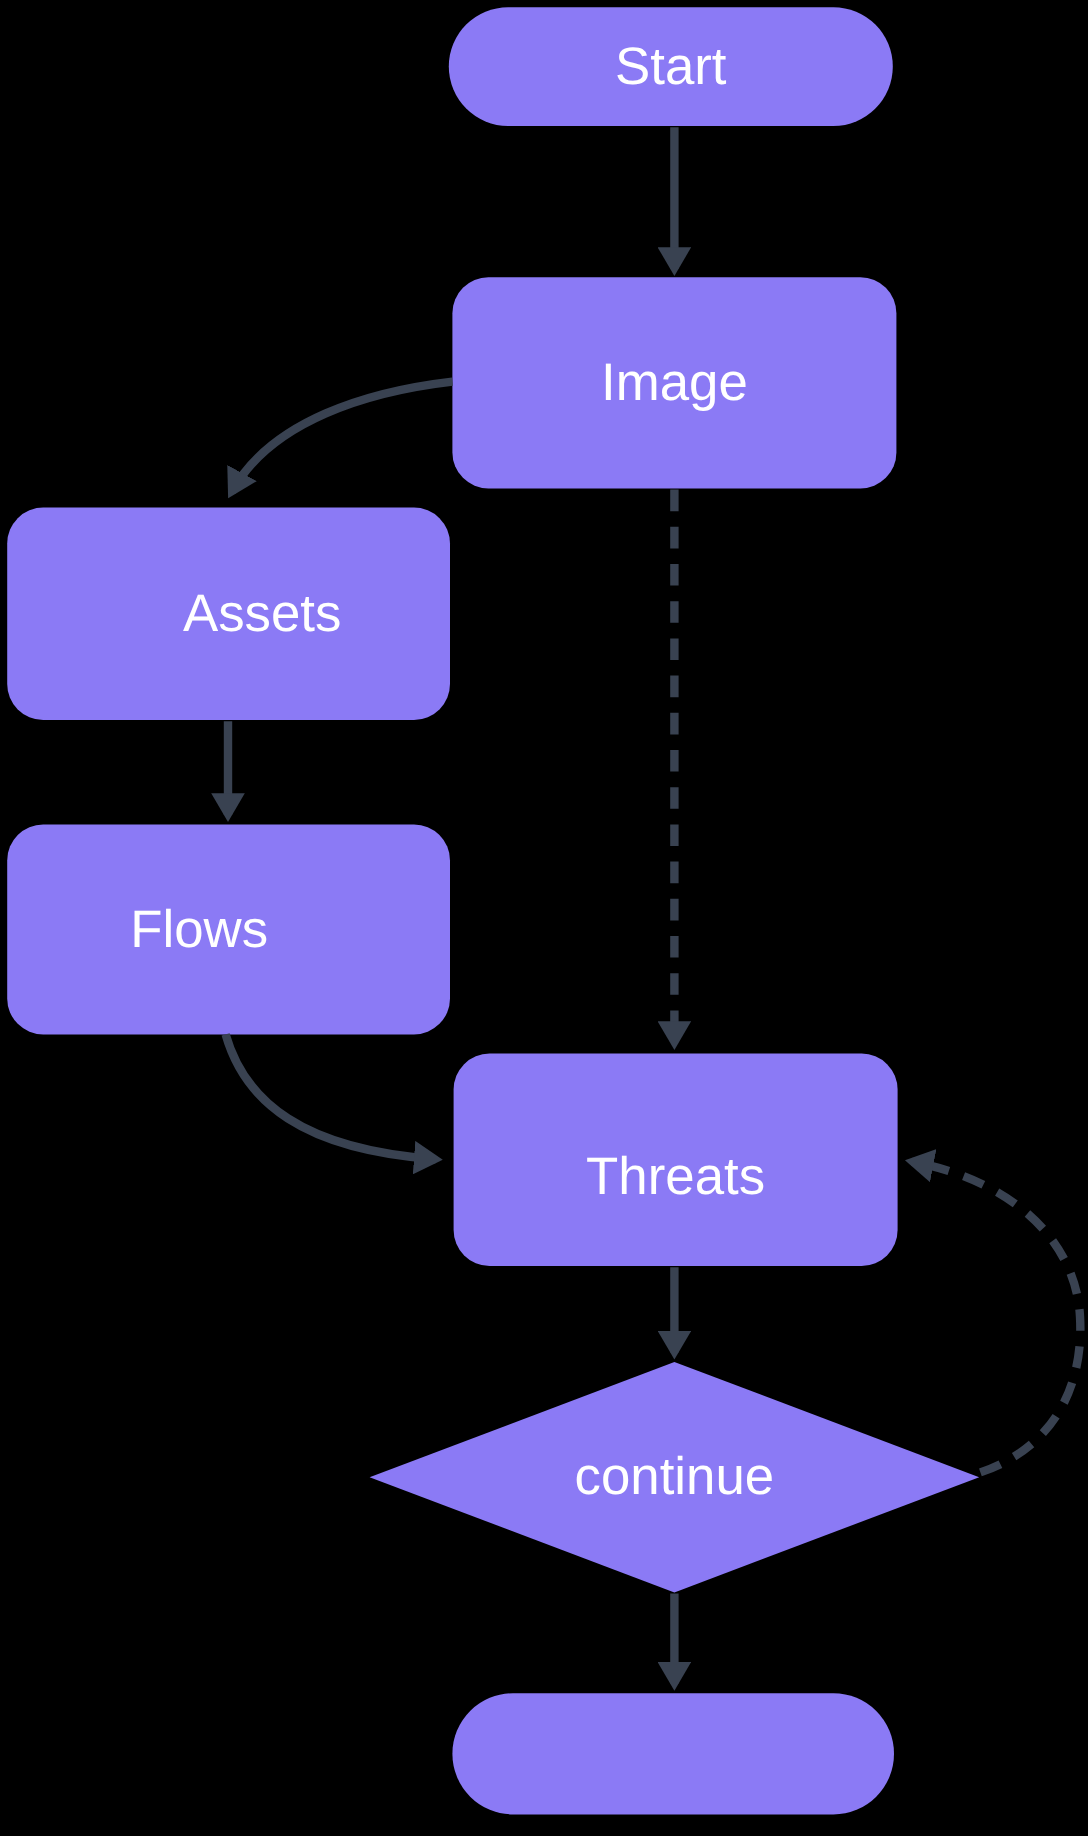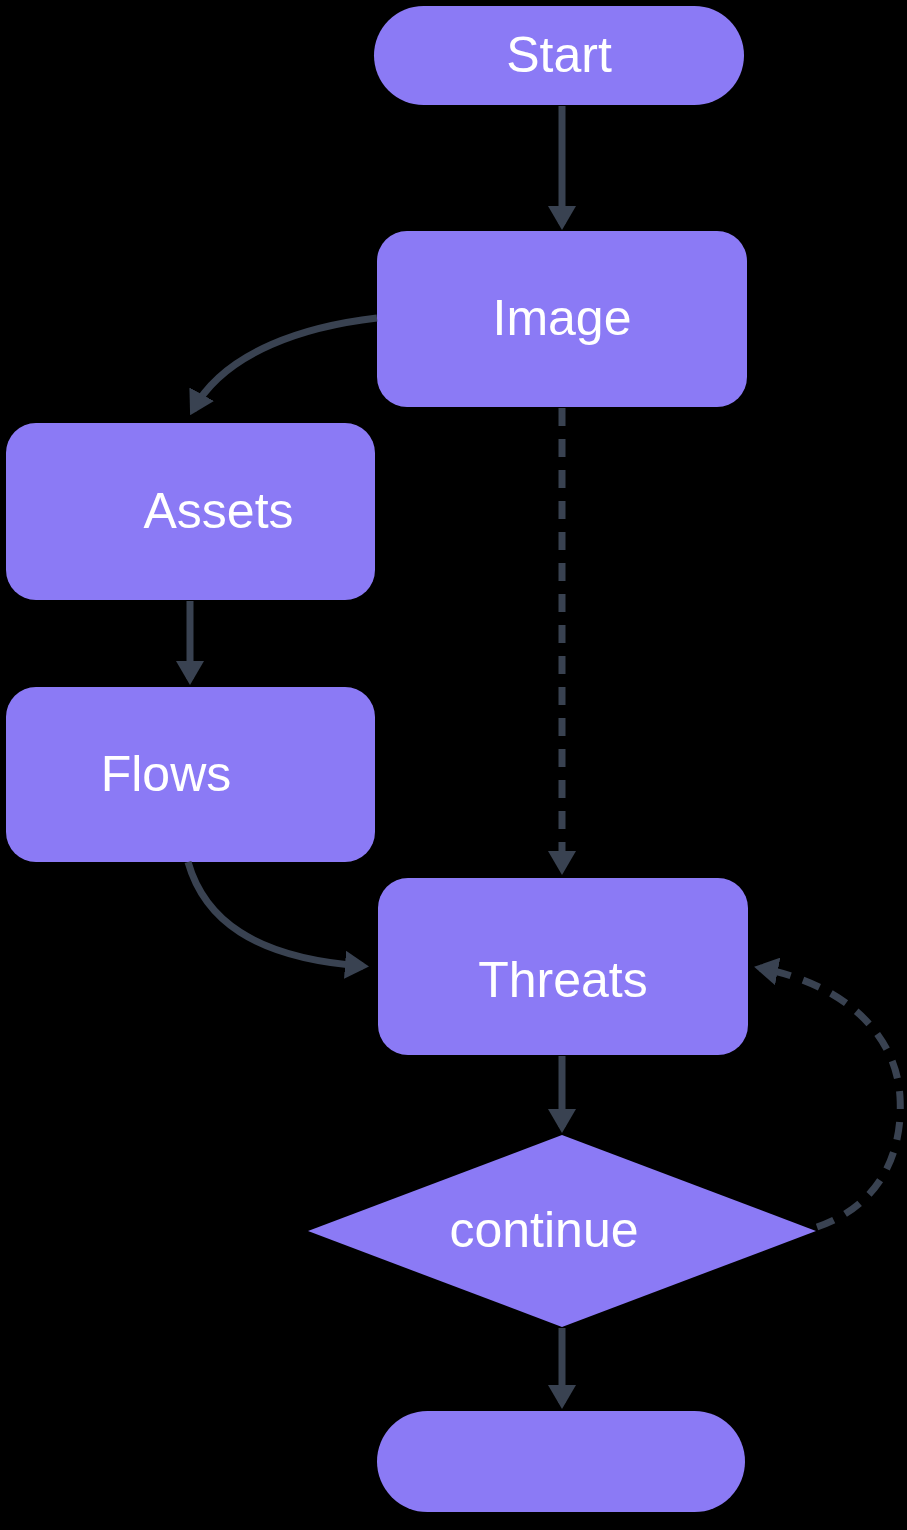--- a/index.html
+++ b/index.html
@@ -29,31 +29,31 @@
   .edge.dashed {
     stroke-dasharray: 18 13;
   }
   .node-label {
     position: absolute;
     display: flex;
     align-items: center;
     justify-content: center;
     text-align: center;
     color: #FFFFFF;
-    font-size: 50px;
+    font-size: 44px;
     font-weight: 500;
     line-height: 1.35;
     pointer-events: none;
   }
   .lbl-start        { left: 374px; top: 6px;    width: 370px; height: 99px;  }
   .lbl-image-proc   { left: 377px; top: 231px;  width: 370px; height: 176px; }
   .lbl-assets       { left: 6px;   top: 423px;  width: 425px; height: 177px; }
   .lbl-flows        { left: 6px;   top: 687px;  width: 320px; height: 175px; }
   .lbl-threats      { left: 378px; top: 878px;  width: 370px; height: 206px; }
-  .lbl-continue     { left: 288px; top: 1135px; width: 512px; height: 192px; }
+  .lbl-continue     { left: 306px; top: 1135px; width: 512px; height: 192px; }
   .lbl-end          { left: 377px; top: 1411px; width: 368px; height: 101px; }
   .two-line span { display: block; }
 </style>
 </head>
 <body>
 
 <div id="canvas">
 
   <svg id="edges-svg" viewBox="0 0 907 1530" xmlns="http://www.w3.org/2000/svg">
     <defs>

